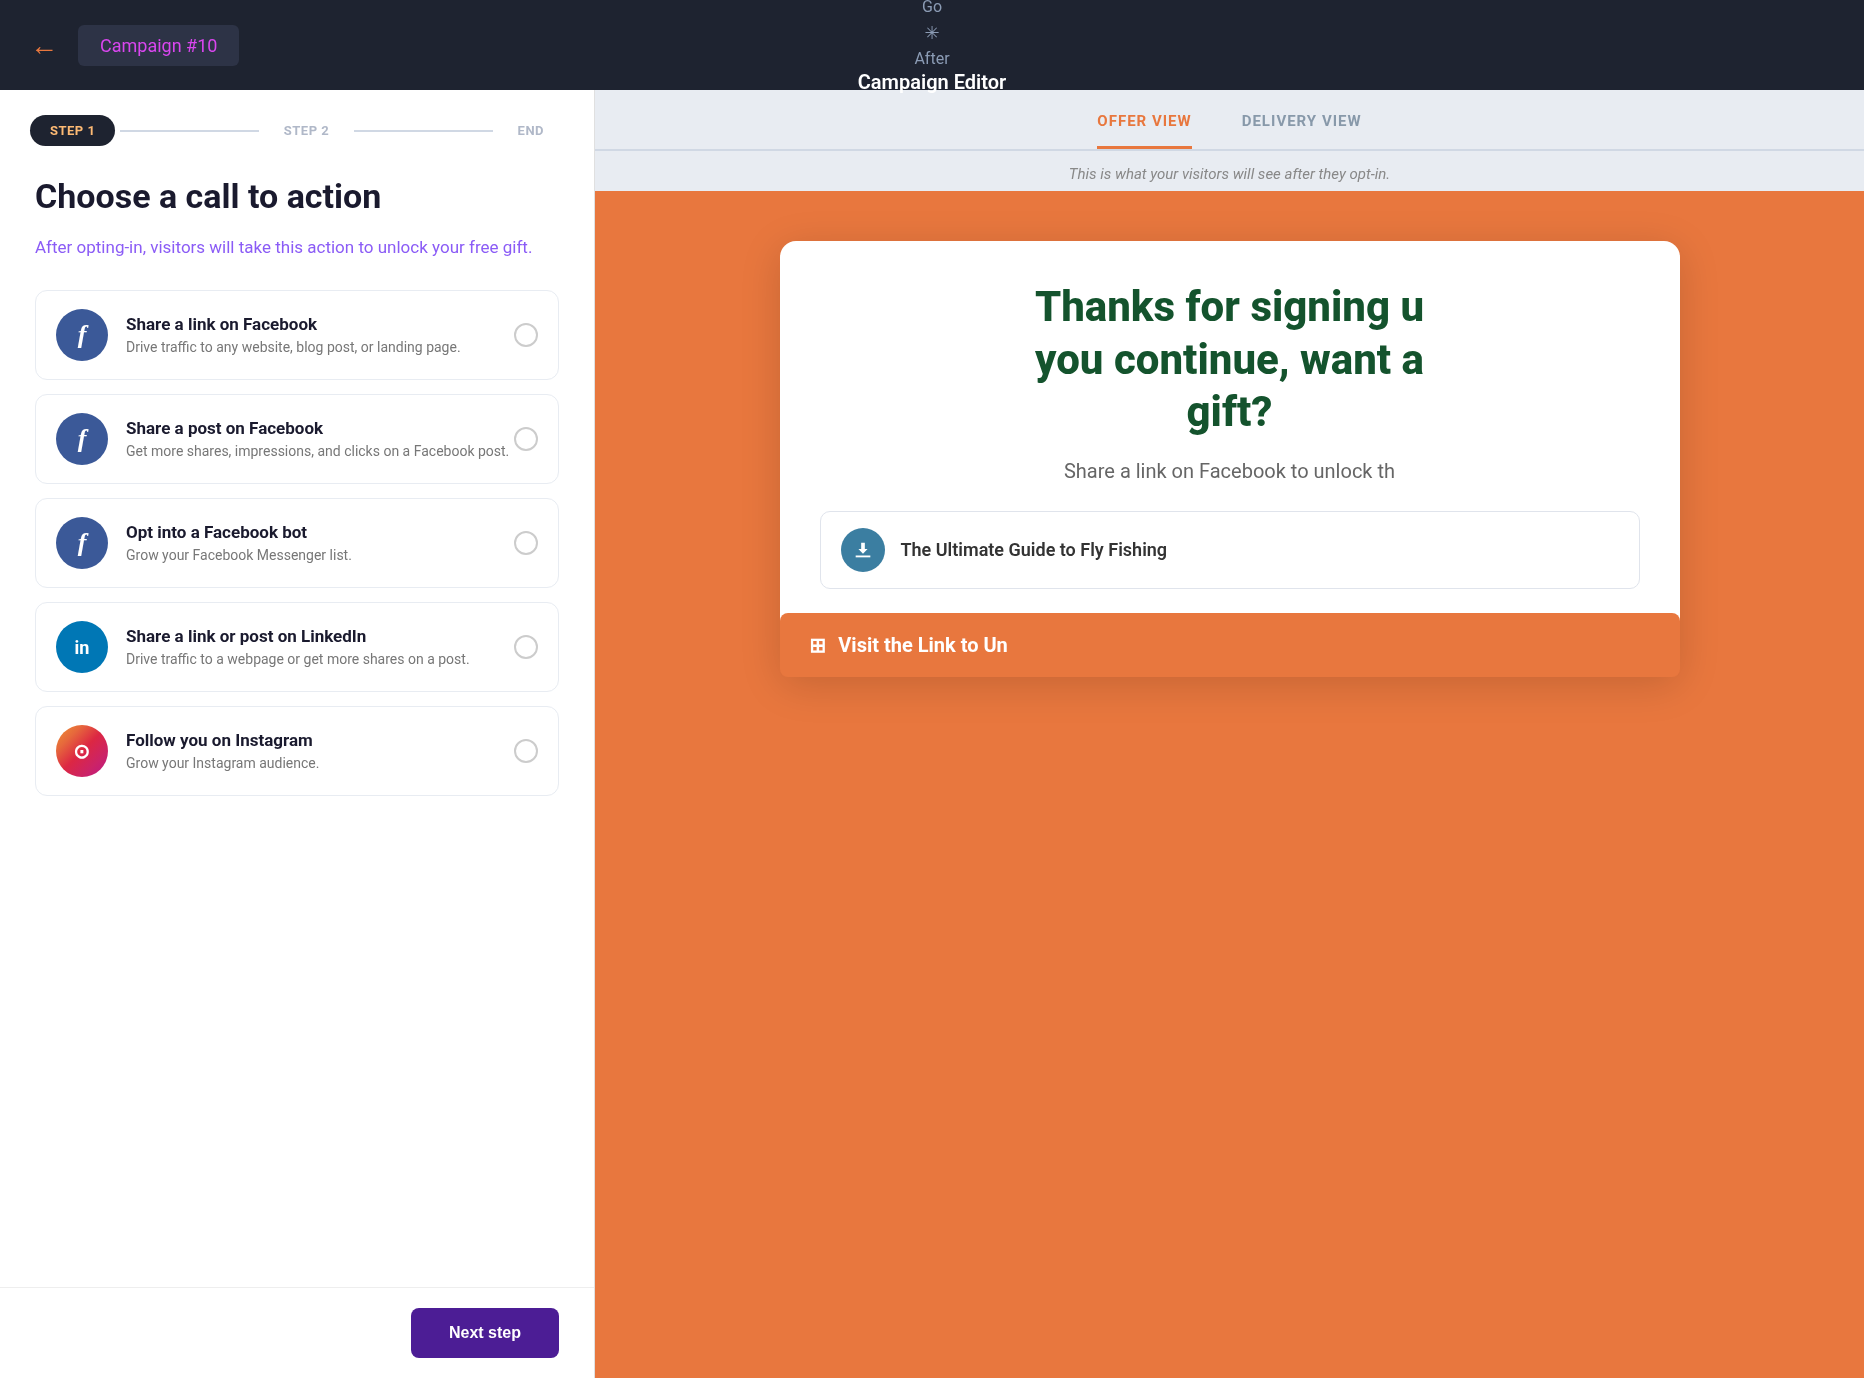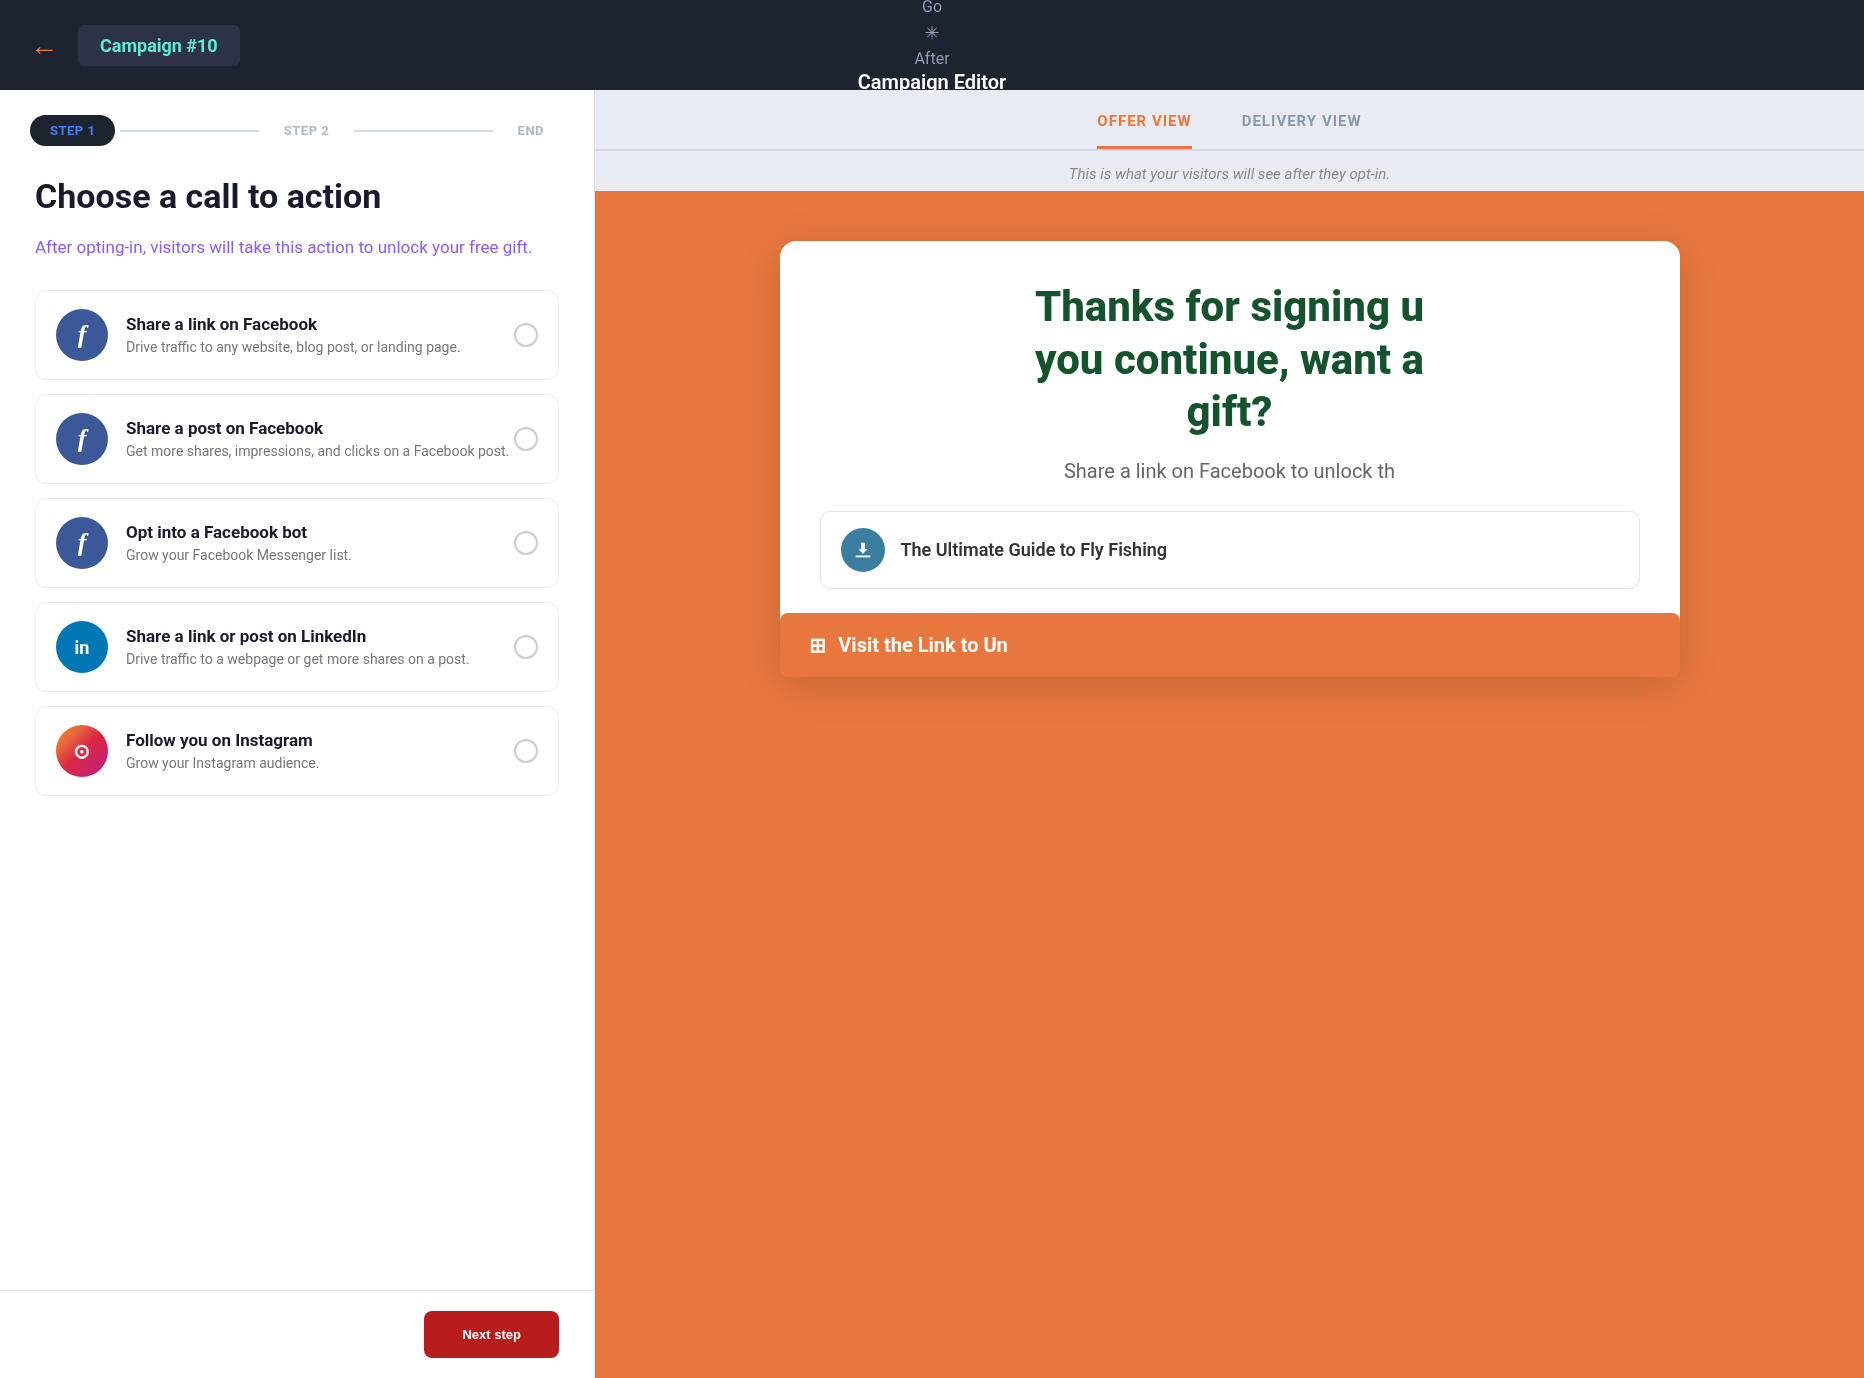--- a/index.html
+++ b/index.html
@@ -21,25 +21,24 @@
       padding: 0 30px;
     }
     .header-back {
       color: #e8773e;
       font-size: 28px;
       cursor: pointer;
       margin-right: 20px;
     }
     .header-campaign {
       background: #2d3346;
-      color: #5eead4;
+      color: #d946ef;
       padding: 10px 22px;
       border-radius: 6px;
       font-size: 18px;
-      font-weight: bold;
     }
     .header-center {
       position: absolute;
       left: 50%;
       transform: translateX(-50%);
       text-align: center;
     }
     .header-logo {
       color: #8b9bb4;
       font-size: 16px;
@@ -84,21 +83,21 @@
     }
     .step-pill {
       padding: 8px 20px;
       border-radius: 20px;
       font-size: 13px;
       font-weight: 700;
       letter-spacing: 0.5px;
     }
     .step-pill.active {
       background: #1e2330;
-      color: #3b82f6;
+      color: #fdba74;
     }
     .step-pill.inactive {
       background: transparent;
       color: #b0b8c8;
     }
     .step-connector {
       flex: 1;
       height: 2px;
       background: #d0d8e4;
       margin: 0 5px;
@@ -181,26 +180,26 @@
 
     
     .bottom-bar {
       padding: 20px 35px;
       background: #fff;
       border-top: 1px solid #eee;
       display: flex;
       justify-content: flex-end;
     }
     .next-btn {
-      background: #b91c1c;
+      background: #4c1d95;
       color: #fff;
       border: none;
       padding: 16px 38px;
       border-radius: 8px;
-      font-size: 13px;
+      font-size: 16px;
       font-weight: 600;
       cursor: pointer;
     }
 
     
     .right-panel {
       flex: 1;
       background: #e8ecf2;
       display: flex;
       flex-direction: column;

